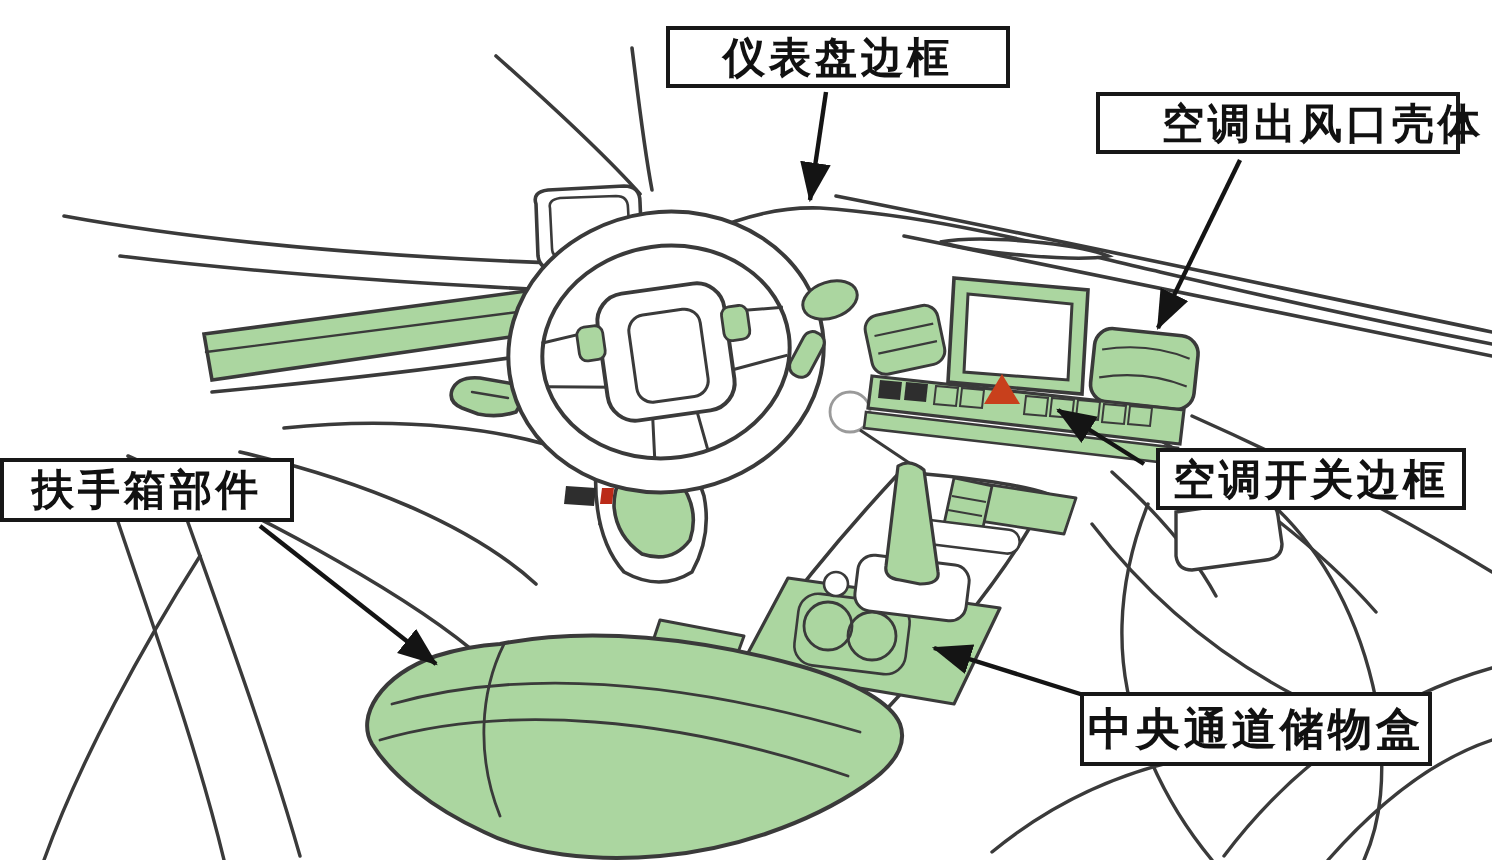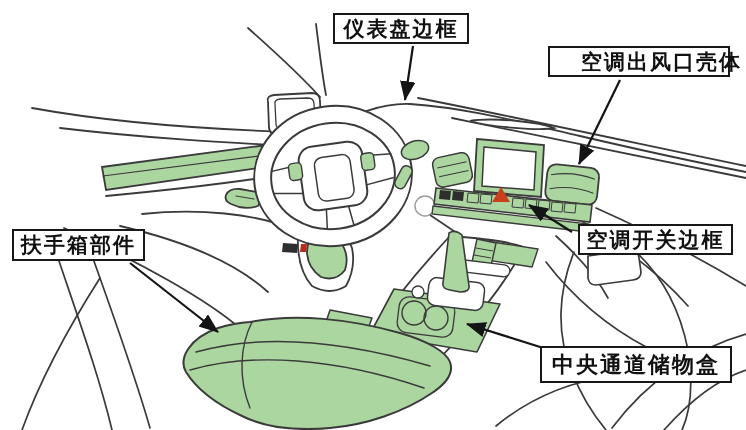--- a/index.html
+++ b/index.html
@@ -160,22 +160,22 @@
 
     <g stroke="#141414" stroke-width="2.2" fill="none">
       <path d="M413,46 L405,100" marker-end="url(#arw)"></path>
       <path d="M620,80 L579,164" marker-end="url(#arw)"></path>
       <path d="M572,232 L529,205" marker-end="url(#arw)"></path>
       <path d="M130,263 L218,332" marker-end="url(#arw)"></path>
       <path d="M556,352 L467,324" marker-end="url(#arw)"></path>
     </g>
   </svg>
 
-  <div class="callout" style="left:333px;top:13px;width:136px;height:31px;">仪表盘边框</div>
+  <div class="callout" style="left:333px;top:13px;width:172px;height:31px;">仪表盘边框</div>
 
   <div class="callout" style="left:548px;top:46px;width:182px;height:31px;padding-left:45px;">空调出风口壳体</div>
 
   <div class="callout" style="left:578px;top:224px;width:155px;height:31px;">空调开关边框</div>
 
-  <div class="callout" style="left:12px;top:229px;width:133px;height:32px;">扶手箱部件</div>
+  <div class="callout" style="left:0;top:229px;width:147px;height:32px;">扶手箱部件</div>
 
-  <div class="callout big" style="left:540px;top:346px;width:192px;height:37px;">中央通道储物盒</div>
+  <div class="callout big" style="left:540px;top:346px;width:176px;height:37px;">中央通道储物盒</div>
 </div>
 
 </body></html>

